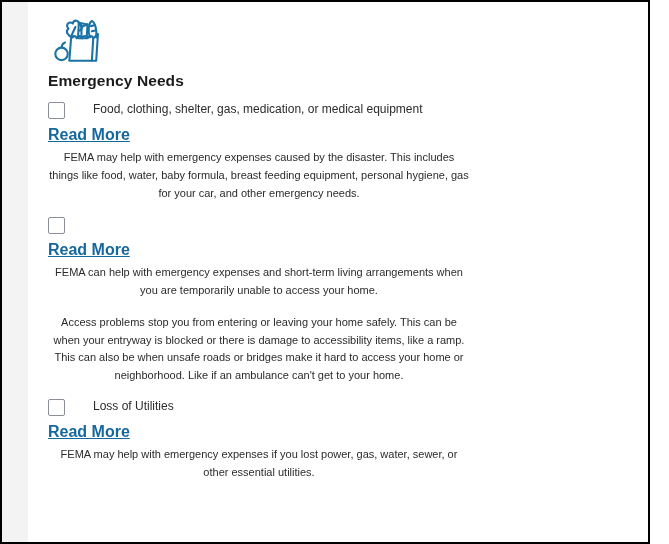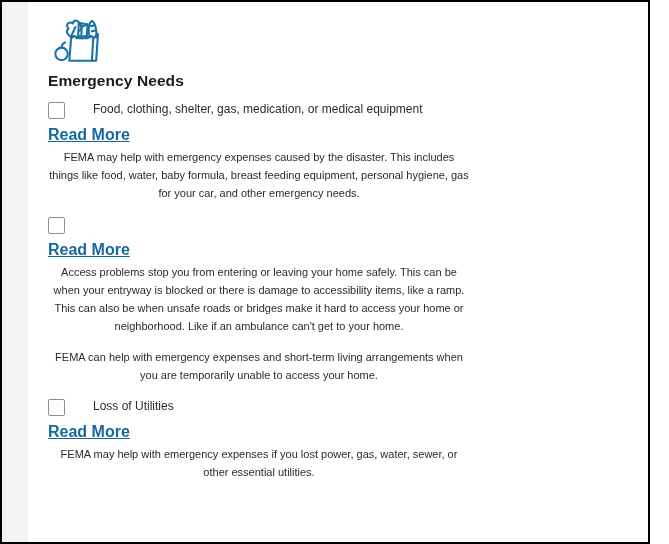--- a/index.html
+++ b/index.html
@@ -89,22 +89,22 @@
         </label>
         <a class="read-more">Read More</a>
         <p class="desc">FEMA may help with emergency expenses caused by the disaster. This includes things like food, water, baby formula, breast feeding equipment, personal hygiene, gas for your car, and other emergency needs.</p>
       </div>
 
       <div class="item">
         <label class="cb-row">
           <span class="checkbox"></span>
         </label>
         <a class="read-more">Read More</a>
+        <p class="desc">FEMA can help with emergency expenses and short-term living arrangements when you are temporarily unable to access your home.</p>
         <p class="desc">Access problems stop you from entering or leaving your home safely. This can be when your entryway is blocked or there is damage to accessibility items, like a ramp. This can also be when unsafe roads or bridges make it hard to access your home or neighborhood. Like if an ambulance can't get to your home.</p>
-        <p class="desc">FEMA can help with emergency expenses and short-term living arrangements when you are temporarily unable to access your home.</p>
       </div>
 
       <div class="item">
         <label class="cb-row">
           <span class="checkbox"></span>
           <span class="cb-label">Loss of Utilities</span>
         </label>
         <a class="read-more">Read More</a>
         <p class="desc">FEMA may help with emergency expenses if you lost power, gas, water, sewer, or other essential utilities.</p>
       </div>

